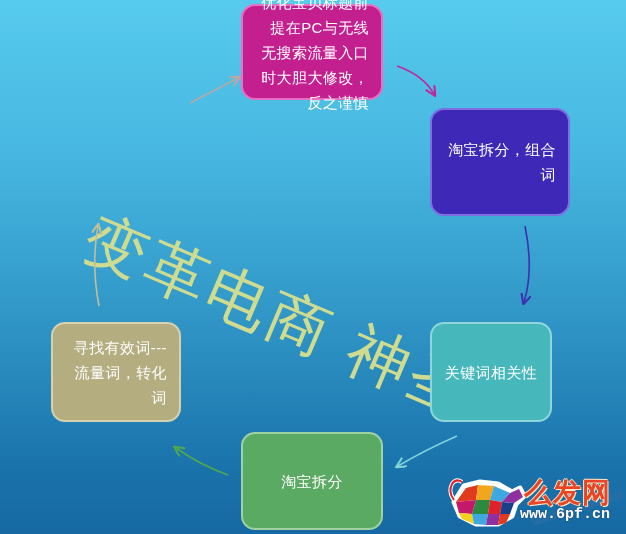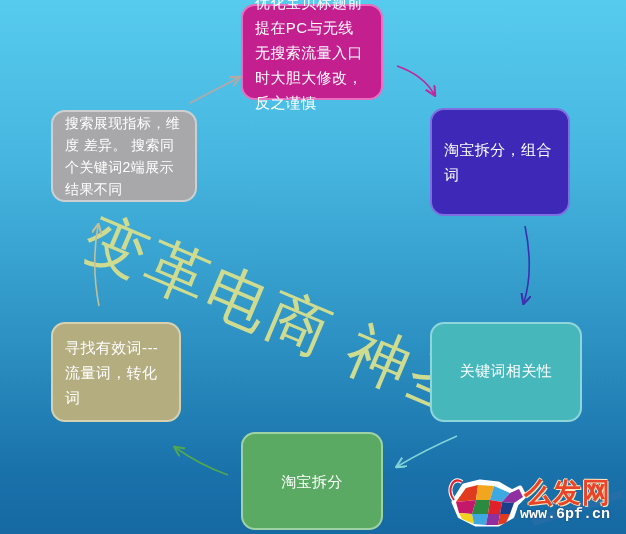--- a/index.html
+++ b/index.html
@@ -34,21 +34,21 @@
     user-select: none;
     pointer-events: none;
   }
   .node {
     position: absolute;
     box-sizing: border-box;
     border-radius: 14px;
     display: flex;
     align-items: center;
     justify-content: center;
-    text-align: left;
+    text-align: right;
     color: #ffffff;
     font-size: 15px;
     line-height: 25px;
     padding: 0 12px;
     letter-spacing: 0.4px;
   }
   #node-title {
     left: 241px;
     top: 4px;
     width: 142px;
@@ -60,25 +60,24 @@
     left: 430px;
     top: 108px;
     width: 140px;
     height: 108px;
     background: #3d28b7;
     border: 2px solid #7e6fe0;
   }
   #node-relevance {
     left: 430px;
     top: 322px;
-    width: 152px;
+    width: 122px;
     height: 100px;
     background: #46b8bc;
     border: 2px solid #8fd6da;
-    font-family: Liberation Mono, monospace;
   }
   #node-combine {
     left: 241px;
     top: 432px;
     width: 142px;
     height: 98px;
     background: #5aaa63;
     border: 2px solid #9ed2a3;
   }
   #node-effective {
@@ -193,23 +192,20 @@
   </div>
 
   <div class="node" id="node-combine">
     <span>淘宝拆分</span>
   </div>
 
   <div class="node" id="node-effective">
     <span>寻找有效词---流量词，转化词</span>
   </div>
 
-  <div class="node" id="node-metrics">
-    <span>搜索展现指标，维度 差异。 搜索同个关键词2端展示结果不同</span>
-  </div>
 
   <svg id="logo" viewBox="0 0 180 62">
     <g>
       <path d="M8,30 L18,14 L34,10 L52,12 L66,20 L74,16 L78,24 L70,32 L66,44 L52,52 L30,52 L14,44 Z" fill="#ffffff" stroke="#ffffff" stroke-width="5" stroke-linejoin="round"></path>
       <path d="M10,30 L20,16 L32,13 L30,28 Z" fill="#e03a1f"></path>
       <path d="M32,13 L48,14 L44,28 L30,28 Z" fill="#f2a61d"></path>
       <path d="M48,14 L64,21 L56,30 L44,28 Z" fill="#3da9e0"></path>
       <path d="M64,21 L73,17 L77,25 L68,31 L56,30 Z" fill="#8f2fa0"></path>
       <path d="M30,28 L44,28 L42,42 L26,42 Z" fill="#2a8a3f"></path>
       <path d="M44,28 L56,30 L54,42 L42,42 Z" fill="#e0202a"></path>

